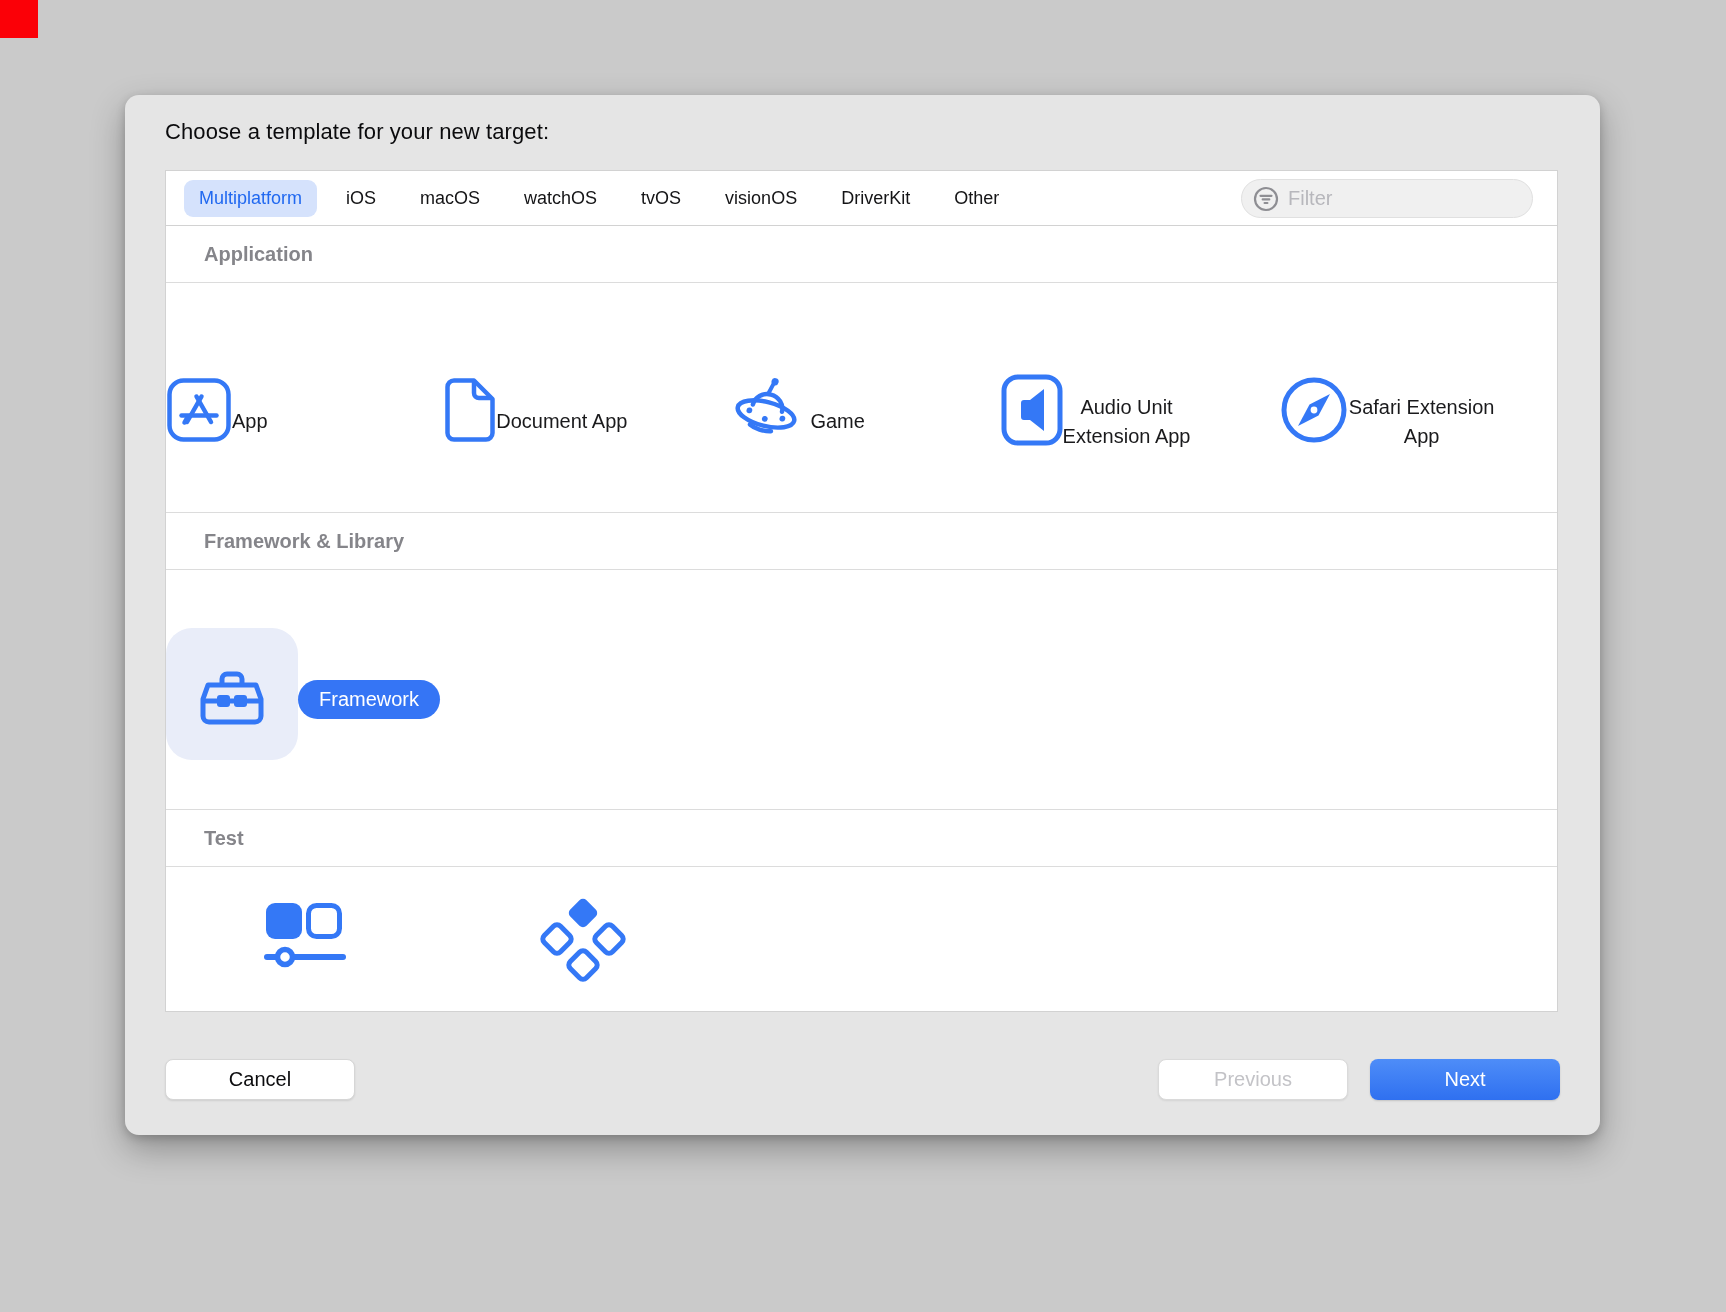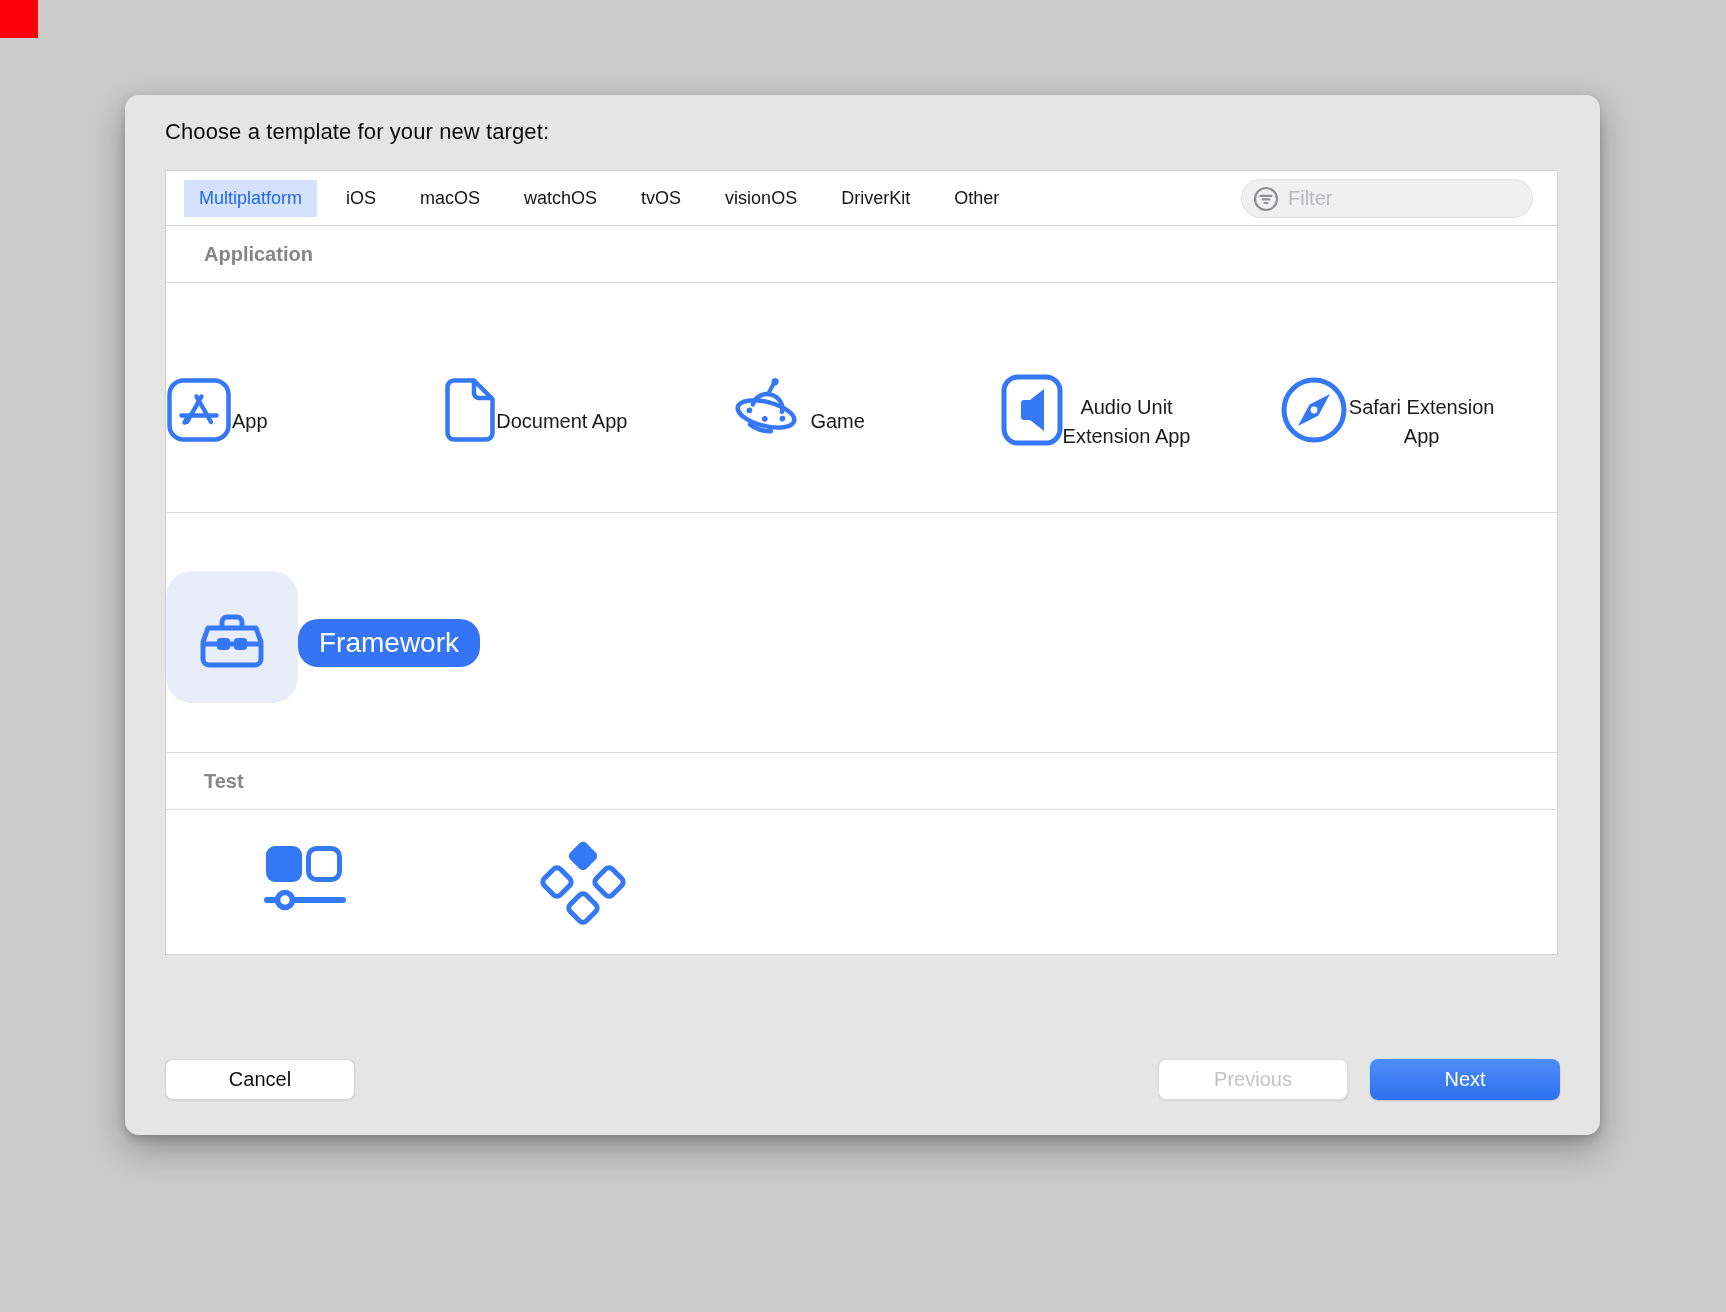--- a/index.html
+++ b/index.html
@@ -25,21 +25,21 @@
   .panel {
     position:absolute; left:40px; top:75px; width:1393px;
     border:1px solid #d2d2d2; background:#fff;
   }
   
   .tabrow {
     height:55px; border-bottom:1px solid #d2d2d2;
     display:flex; align-items:center; padding:0 18px; gap:14px; position:relative;
   }
   .tab {
-    font-size:18px; color:#141416; padding:8px 15px; border-radius:1px;
+    font-size:18px; color:#141416; padding:8px 15px; border-radius:9px;
     white-space:nowrap; cursor:default;
   }
   .tab.selected { background:#d5e2fc; color:#2068f0; }
   .filter-field {
     position:absolute; right:24px; top:8px; width:292px; height:39px;
     background:#f0f0f0; border:1px solid #e0e0e0; border-radius:20px;
     display:flex; align-items:center; padding:4px 11px; gap:9px;
   }
   .filter-field input {
     flex:1; min-width:0; border:none; outline:none; background:transparent;
@@ -65,21 +65,21 @@
   .tpl-label {
     margin-top:24px; font-size:20px; color:#1a1a1c; text-align:center;
     line-height:1.45; white-space:pre-line;
   }
   .fw-item { padding-top:8px; }
   .fw-tile {
     width:132px; height:132px; background:#e9edf9; border-radius:26px;
     display:flex; align-items:center; justify-content:center;
   }
   .fw-pill {
-    margin-top:12px; background:#3575f5; color:#ffffff; font-size:28px;
+    margin-top:12px; background:#3575f5; color:#ffffff; font-size:20px;
     padding:8px 21px; border-radius:20px;
   }
   .test-item { display:flex; align-items:flex-start; justify-content:center; padding-top:28px; }
   
   .btn {
     position:absolute; bottom:35px; width:190px; height:41px;
     border-radius:8px; font-size:20px; font-family:"Liberation Sans", sans-serif;
     display:flex; align-items:center; justify-content:center; cursor:default;text-align:right;
   }
   .btn-cancel {
@@ -193,20 +193,23 @@
             <circle cx="35" cy="35" r="30" fill="none" stroke="#3478f6" stroke-width="5"></circle>
             <path d="M51,19 L30.5,29.5 L19,51 L39.5,40.5 Z" fill="#3478f6"></path>
             <circle cx="35" cy="35" r="3.4" fill="#ffffff"></circle>
           </svg>
         </div>
         <div class="tpl-label">Safari Extension
 App</div>
       </div>
     </div>
 
+    <div class="sec-header">
+      <span>Framework &amp; Library</span>
+    </div>
     <div class="sec-content fw-row">
       <div class="tpl-item fw-item">
         <div class="fw-tile">
           <span style="display:flex">
             <svg width="78" height="66" viewBox="0 0 78 66">
               <g fill="none" stroke="#3478f6" stroke-width="5" stroke-linejoin="round">
                 <path d="M29,24 v-6 a5,5 0 0 1 5,-5 h10 a5,5 0 0 1 5,5 v6"></path>
                 <path d="M15,24 h48 l5,14 v17 a6,6 0 0 1 -6,6 h-46 a6,6 0 0 1 -6,-6 v-17 z"></path>
                 <path d="M10,40 h58"></path>
               </g>

